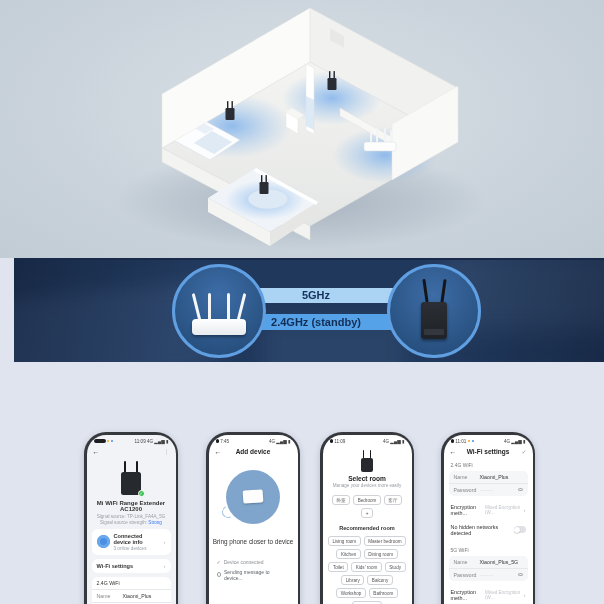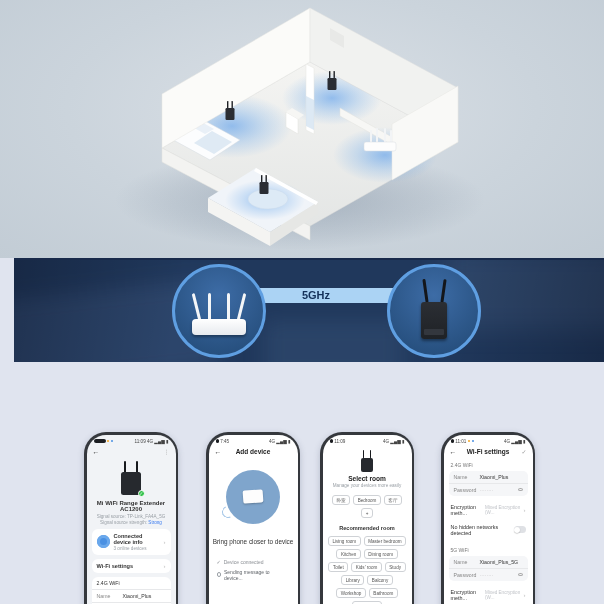--- a/index.html
+++ b/index.html
@@ -168,20 +168,21 @@
       </g>
     </svg>
   </div>
 
   <div class="banner">
     <div class="ph1"></div>
     <div class="ph2"></div>
     <div class="ph3"></div>
     <div class="vig"></div>
     <div class="bar bar-top">5GHz</div>
+    <div class="bar bar-bottom">2.4GHz (standby)</div>
     <div class="b-circle left">
       <div class="router">
         <span class="ant" style="left:4px; transform:rotate(-14deg);"></span>
         <span class="ant" style="left:17px;"></span>
         <span class="ant" style="left:36px;"></span>
         <span class="ant" style="left:49px; transform:rotate(14deg);"></span>
         <span class="body"></span>
       </div>
     </div>
     <div class="b-circle right">

